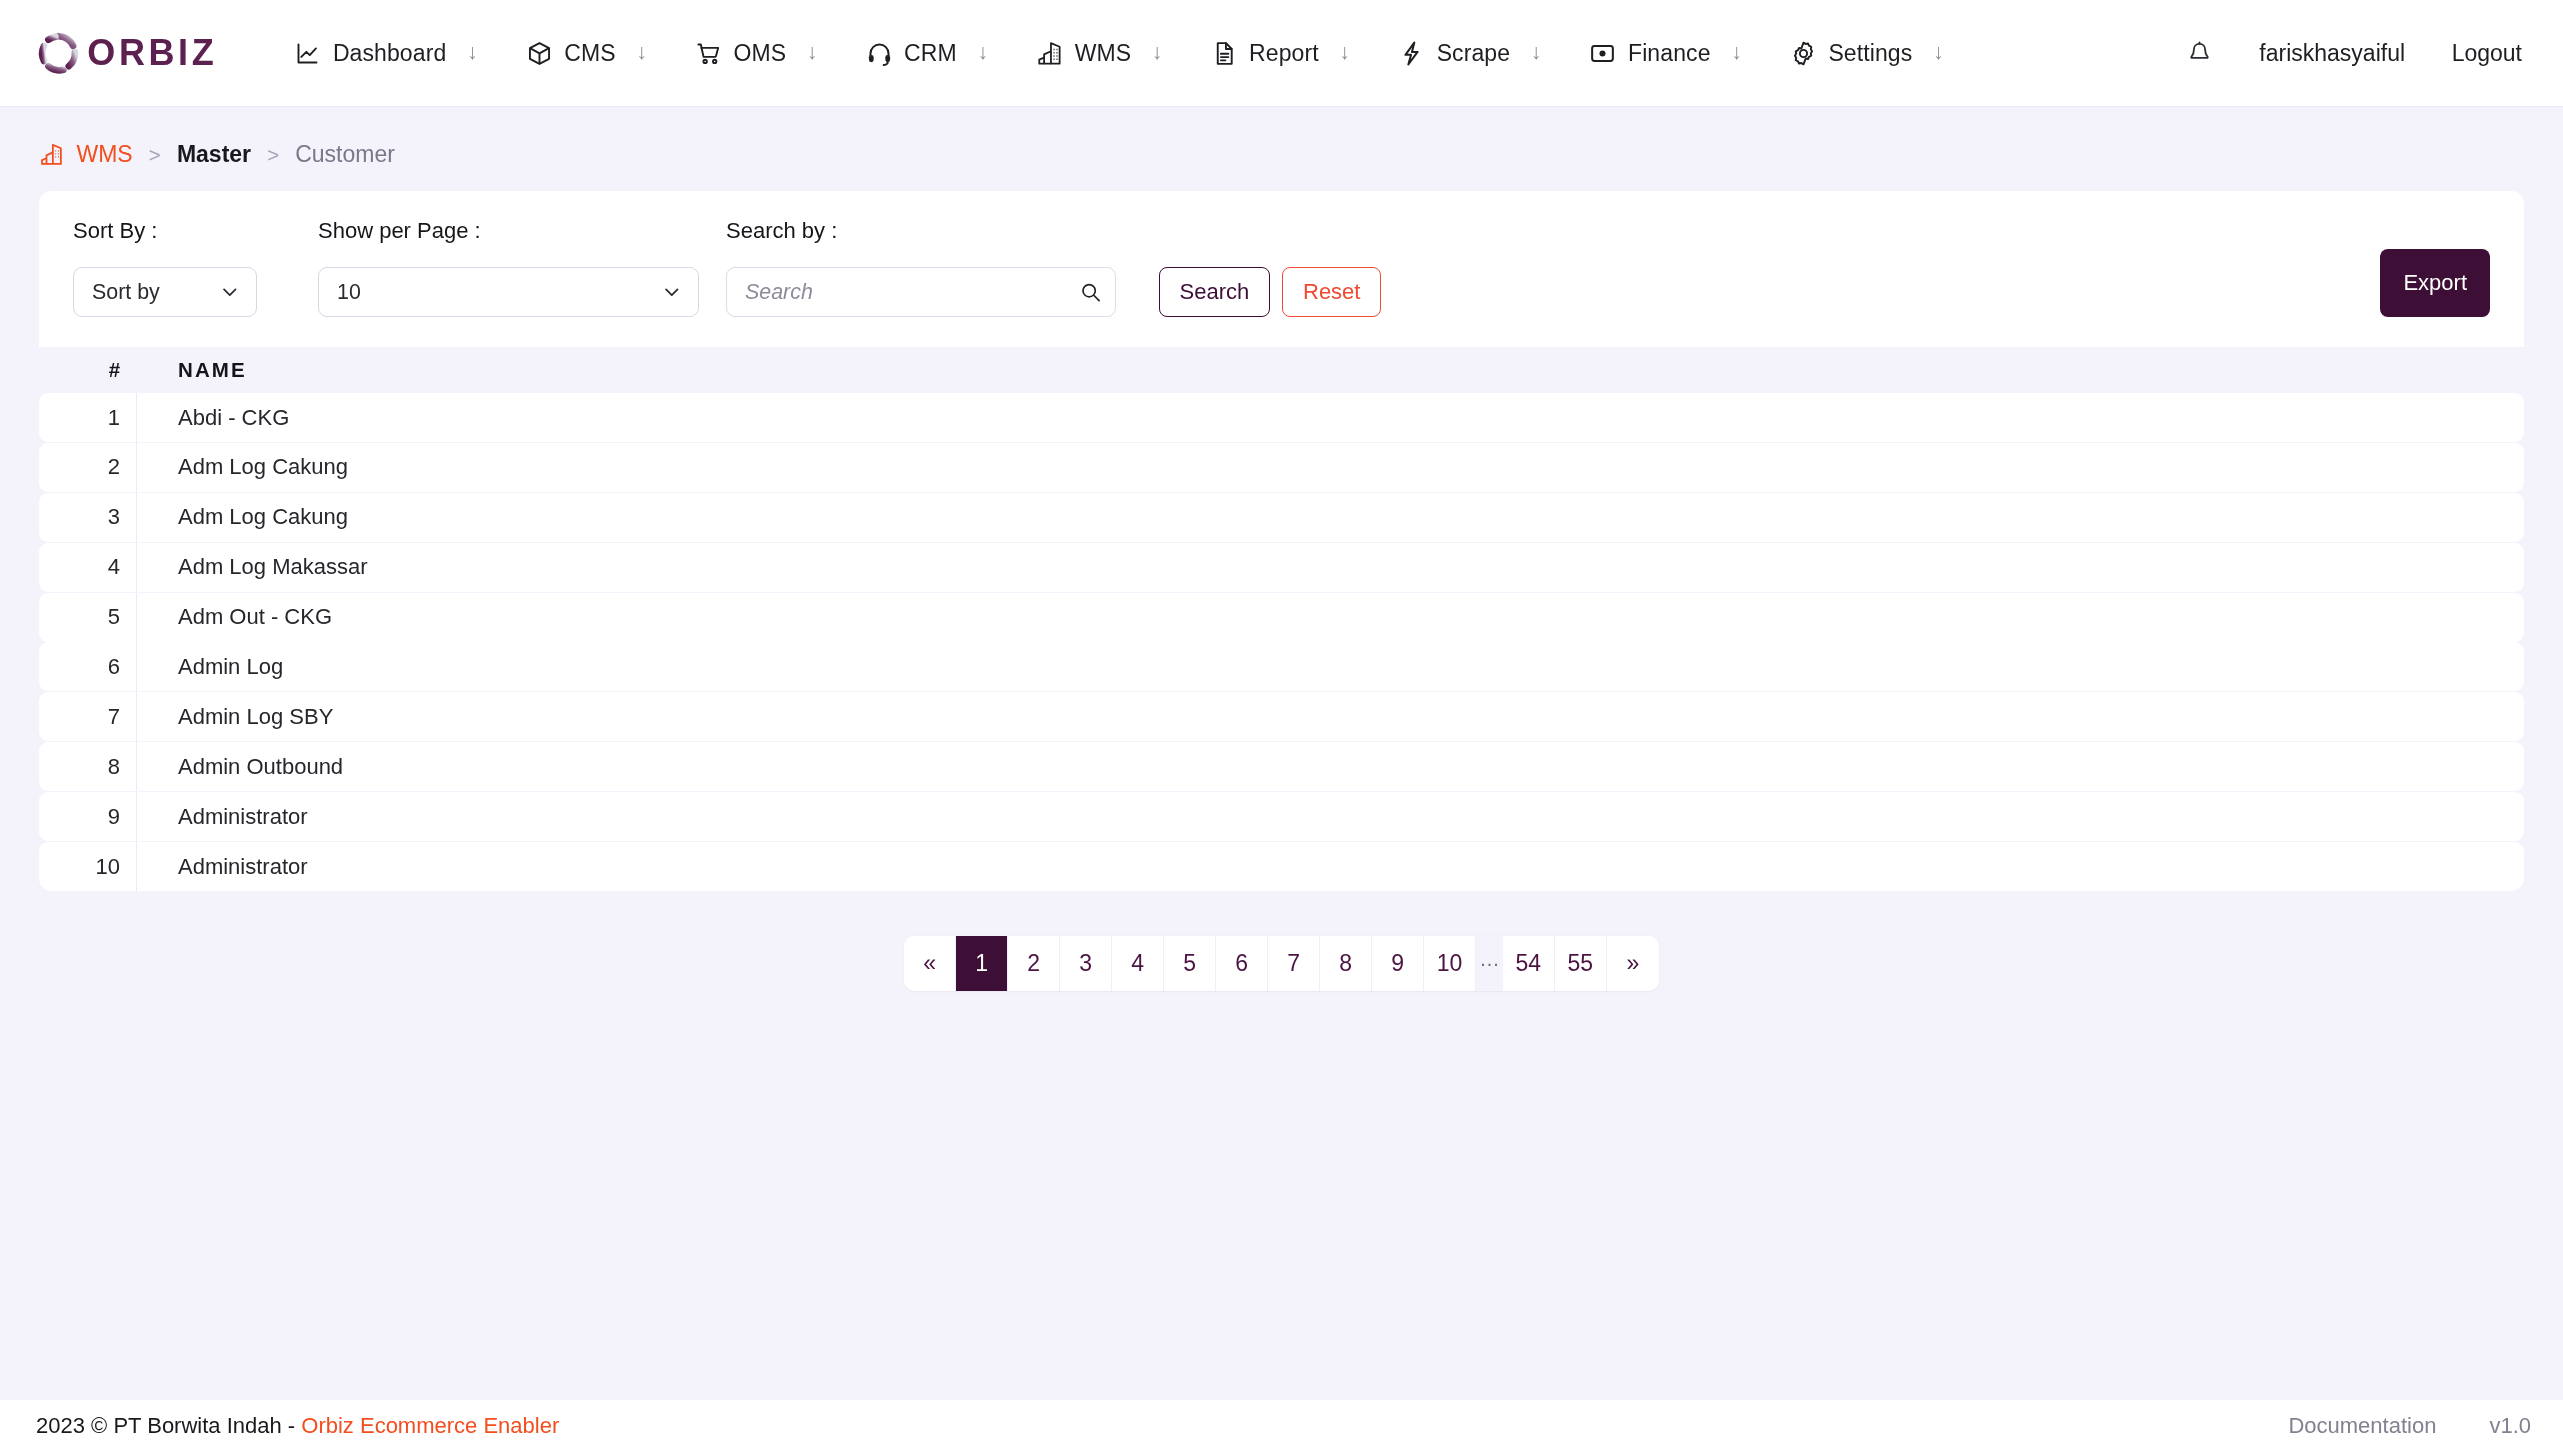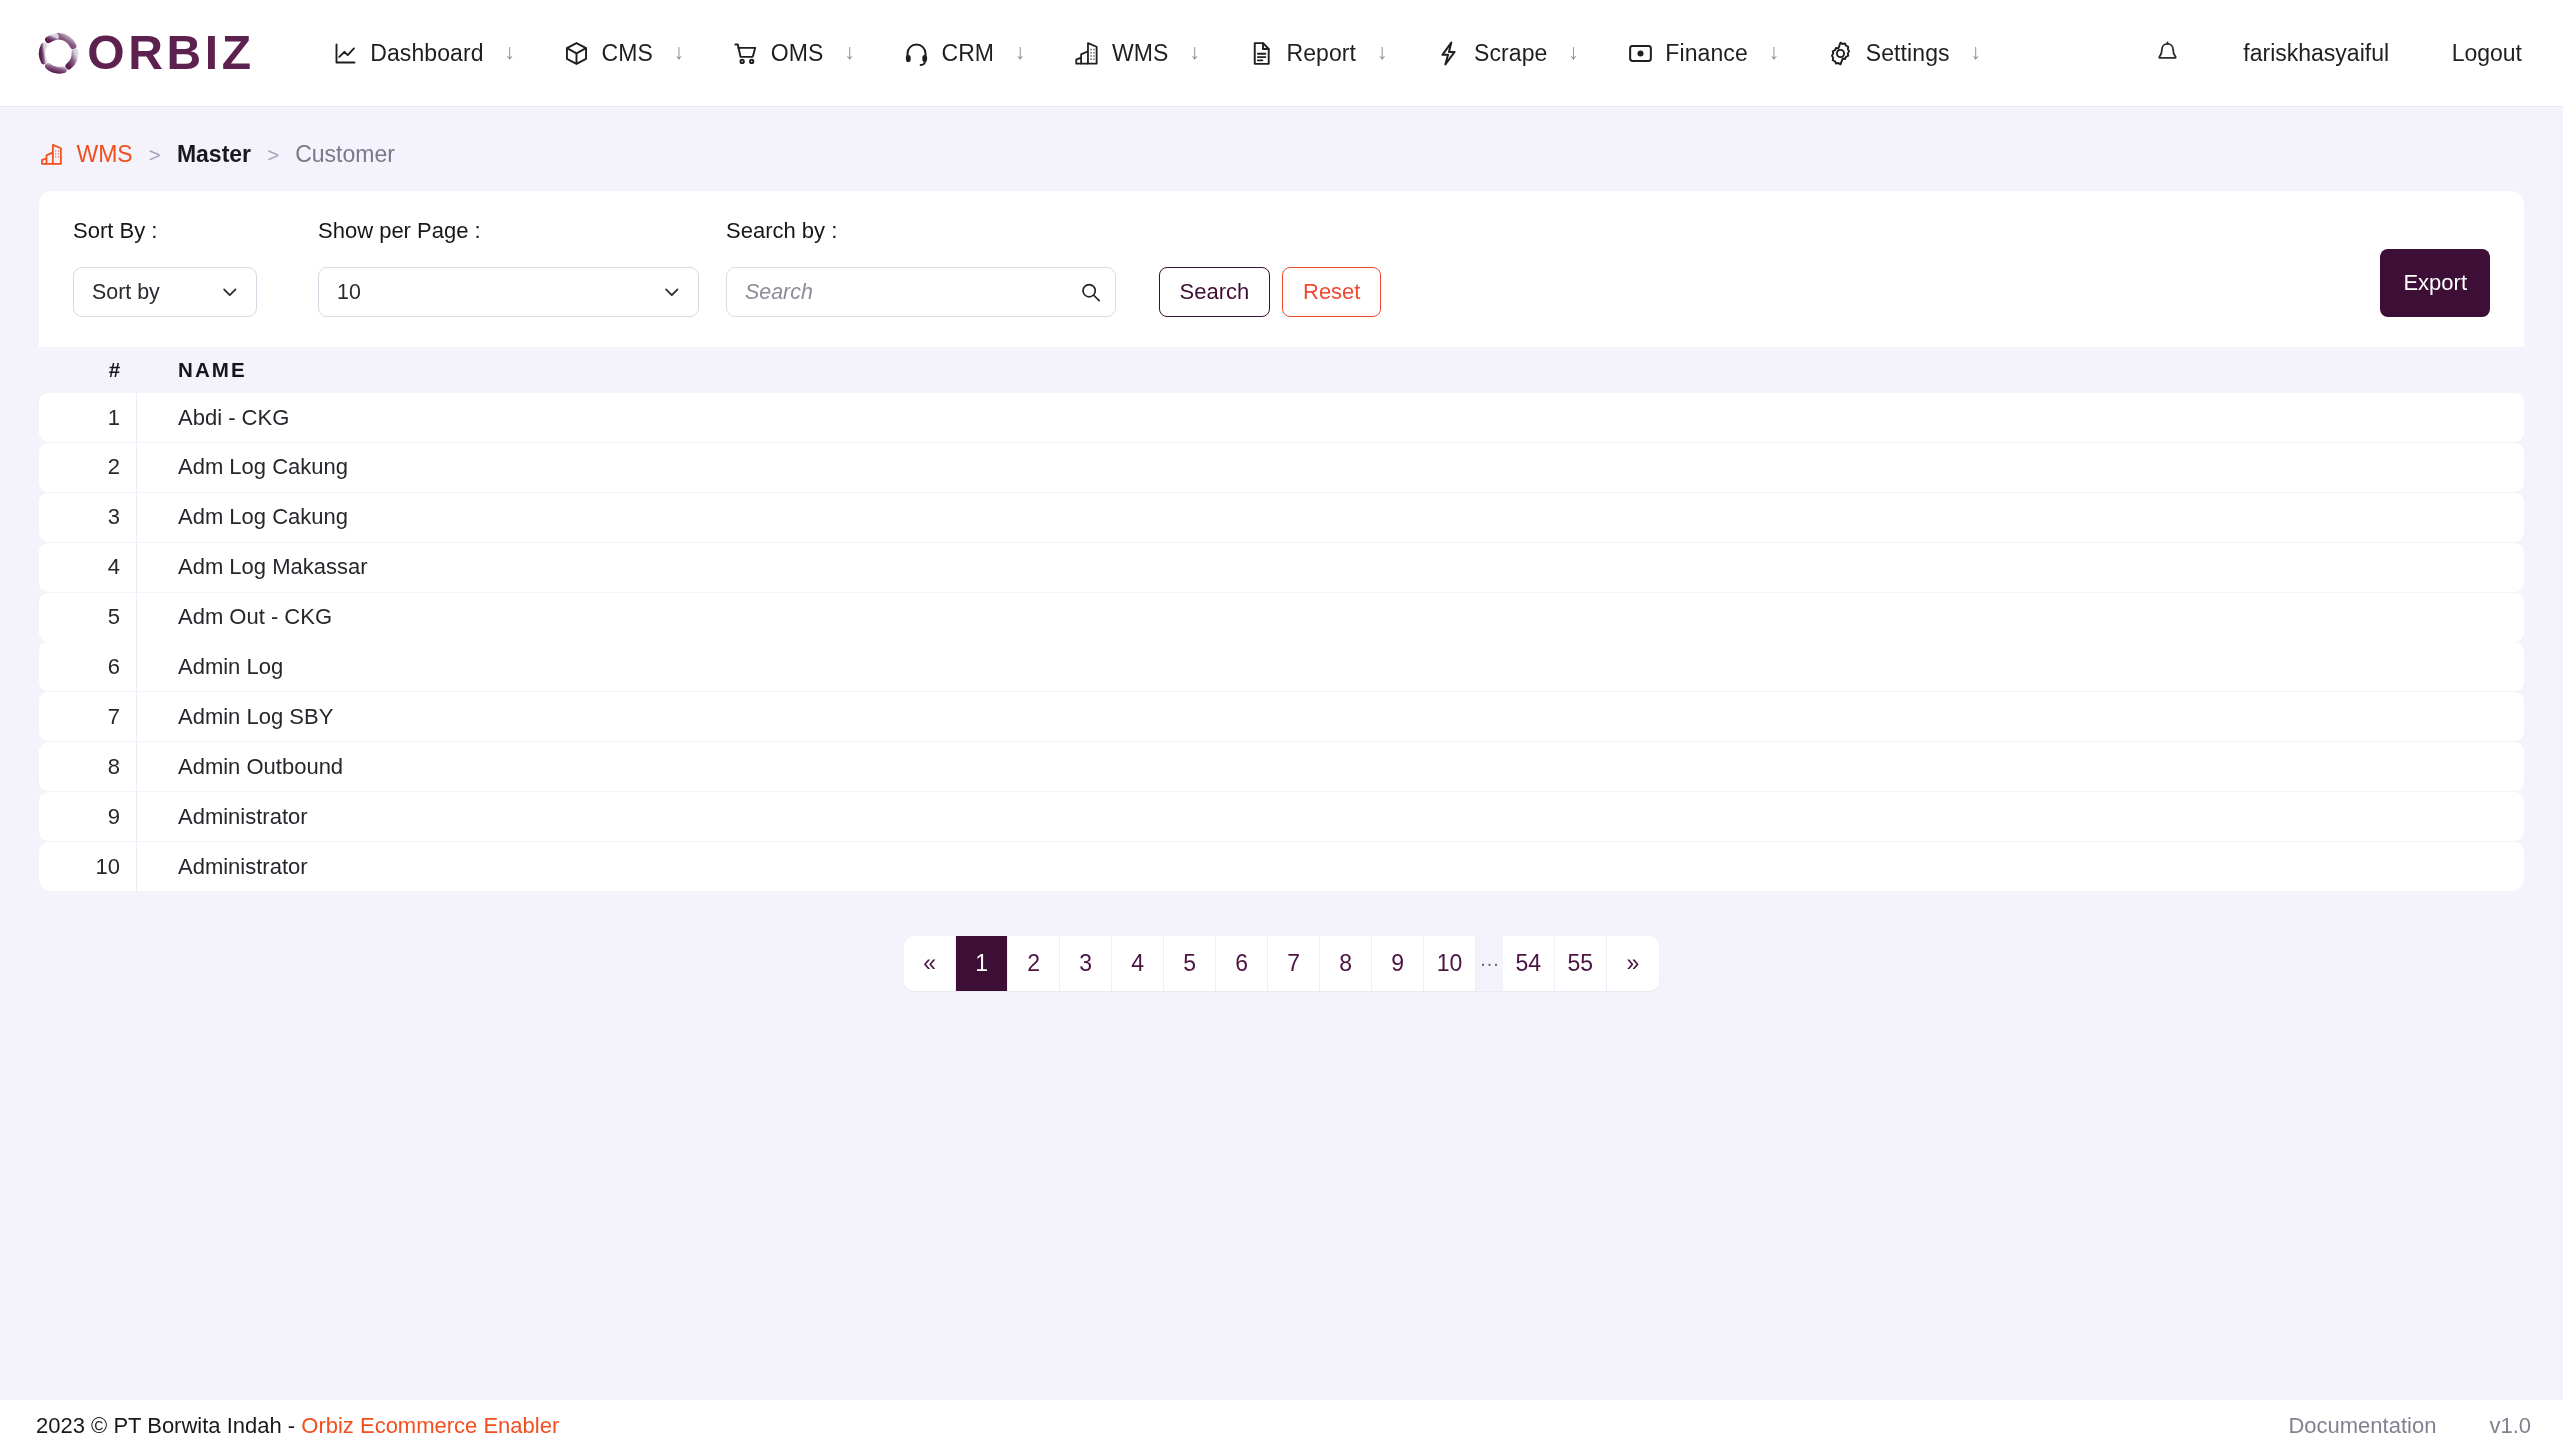--- a/index.html
+++ b/index.html
@@ -24,21 +24,21 @@
   }
   .logo-wrap {
     display: flex;
     align-items: center;
     gap: 5.3px;
     margin-right: 53px;
     flex: 0 0 auto;
   }
   .logo-mark { width: 46px; height: 46px; display:block; }
   .logo-text {
-    font-size: 48px;
+    font-size: 36px;
     font-weight: 700;
     letter-spacing: 3.6px;
     color: #5d2150;
     line-height: 1;
   }
   .nav-items {
     display: flex;
     align-items: center;
     flex: 1 1 auto;
     gap: 0;
@@ -59,21 +59,21 @@
   }
   .nav-item .caret {
     font-size: 21.4px;
     color: #8b8b95;
     margin-left: 9px;
     line-height: 1;
   }
   .nav-right {
     display: flex;
     align-items: center;
-    gap: 16px;
+    gap: 0;
     flex: 0 0 auto;
   }
   .bell-btn { padding: 0 19.6px 0 12.5px; cursor: pointer; display:flex; align-items:center; }
   .user-name {
     font-size: 23px;
     color: #1f1f23;
     padding: 0 27px;
     cursor: pointer;
     white-space: nowrap;
   }

